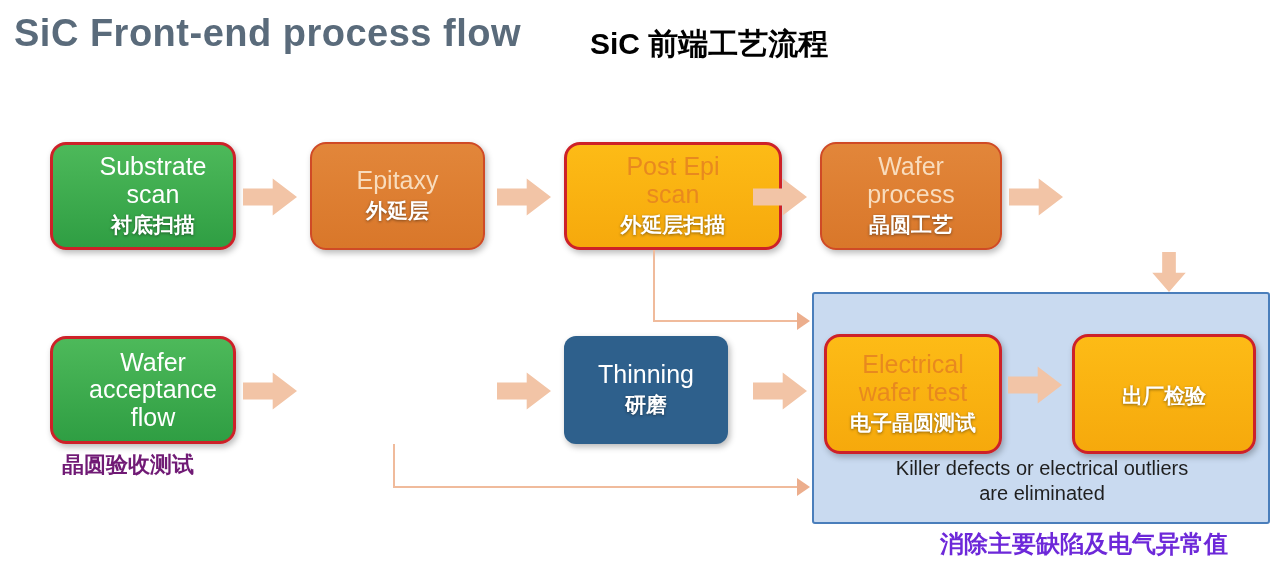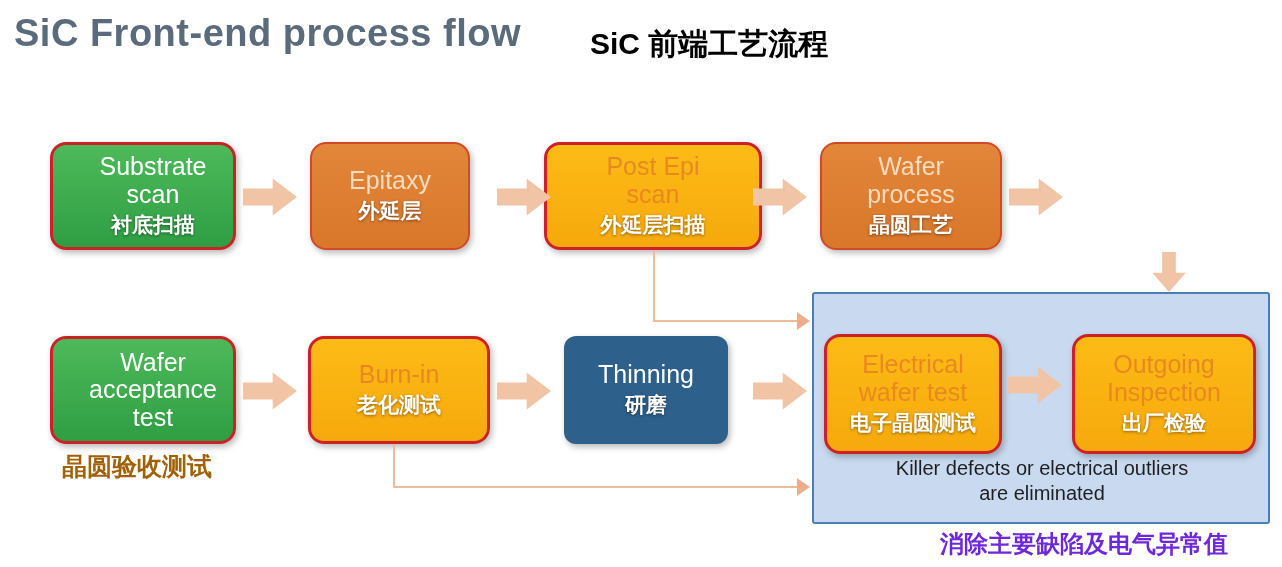--- a/index.html
+++ b/index.html
@@ -52,21 +52,21 @@
   .panel-note-en {
     position:absolute; left:886px; top:456px; width:312px;
     font-size:20px; line-height:1.25; color:#1f1f1f; text-align:center;
   }
   .panel-note-zh {
     position:absolute; left:940px; top:528px;
     font-size:24px; font-weight:700; color:#6d28d9;
   }
   .wat-zh-label {
     position:absolute; left:62px; top:450px;
-    font-size:25px; font-weight:700; color:#a16207;
+    font-size:22px; font-weight:700; color:#701a75;
   }
 
   .conn-seg { position:absolute; background:#f0bb9c; }
   .conn-head {
     position:absolute; width:0; height:0;
     border-top:9px solid transparent; border-bottom:9px solid transparent;
     border-left:13px solid #ecae8d;
   }
 </style>
 </head>
@@ -75,66 +75,61 @@
 <div class="canvas">
 
   <div class="title-en">SiC Front-end process flow</div>
   <div class="title-zh">SiC 前端工艺流程</div>
 
   <div class="node green" style="left:50px;top:142px;width:186px;height:108px">
     <div class="en" style="max-width:130px">Substrate scan</div>
     <div class="zh">衬底扫描</div>
   </div>
 
-  <div class="node orange" style="left:310px;top:142px;width:160px;height:108px">
+  <div class="node orange" style="left:310px;top:142px;width:175px;height:108px">
     <div class="en">Epitaxy</div>
     <div class="zh">外延层</div>
   </div>
 
-  <div class="node yellow" style="left:544px;top:142px;width:218px;height:108px">
+  <div class="node yellow" style="left:564px;top:142px;width:218px;height:108px">
     <div class="en" style="max-width:110px">Post Epi scan</div>
     <div class="zh">外延层扫描</div>
   </div>
 
   <div class="node orange" style="left:820px;top:142px;width:182px;height:108px">
     <div class="en" style="max-width:110px">Wafer process</div>
     <div class="zh">晶圆工艺</div>
   </div>
 
 
   <div class="arrow-right" style="left:243px;top:176px"></div>
   <div class="arrow-right" style="left:497px;top:176px"></div>
   <div class="arrow-right" style="left:753px;top:176px"></div>
   <div class="arrow-right" style="left:1009px;top:176px"></div>
 
   <div class="arrow-down" style="left:1150px;top:252px"></div>
 
   <div class="panel"></div>
 
   <div class="node green" style="left:50px;top:336px;width:186px;height:108px">
-    <div class="en" style="max-width:135px">Wafer acceptance test</div>
+    <div class="en" style="max-width:135px">Wafer acceptance flow</div>
   </div>
 
-  <div class="node yellow" style="left:308px;top:336px;width:182px;height:108px">
-    <div class="en">Burn-in</div>
-    <div class="zh">老化测试</div>
-  </div>
 
   <div class="node blue" style="left:564px;top:336px;width:164px;height:108px">
     <div class="en">Thinning</div>
     <div class="zh">研磨</div>
   </div>
 
   <div class="node yellow" style="left:824px;top:334px;width:178px;height:120px">
     <div class="en" style="max-width:120px">Electrical wafer test</div>
     <div class="zh">电子晶圆测试</div>
   </div>
 
   <div class="node yellow" style="left:1072px;top:334px;width:184px;height:120px">
-    <div class="en" style="max-width:130px">Outgoing Inspection</div>
     <div class="zh">出厂检验</div>
   </div>
 
   <div class="arrow-right" style="left:243px;top:370px"></div>
   <div class="arrow-right" style="left:497px;top:370px"></div>
   <div class="arrow-right" style="left:753px;top:370px"></div>
   <div class="arrow-right" style="left:1008px;top:364px"></div>
 
   <div class="conn-seg" style="left:653px;top:250px;width:2px;height:72px"></div>
   <div class="conn-seg" style="left:653px;top:320px;width:146px;height:2px"></div>

